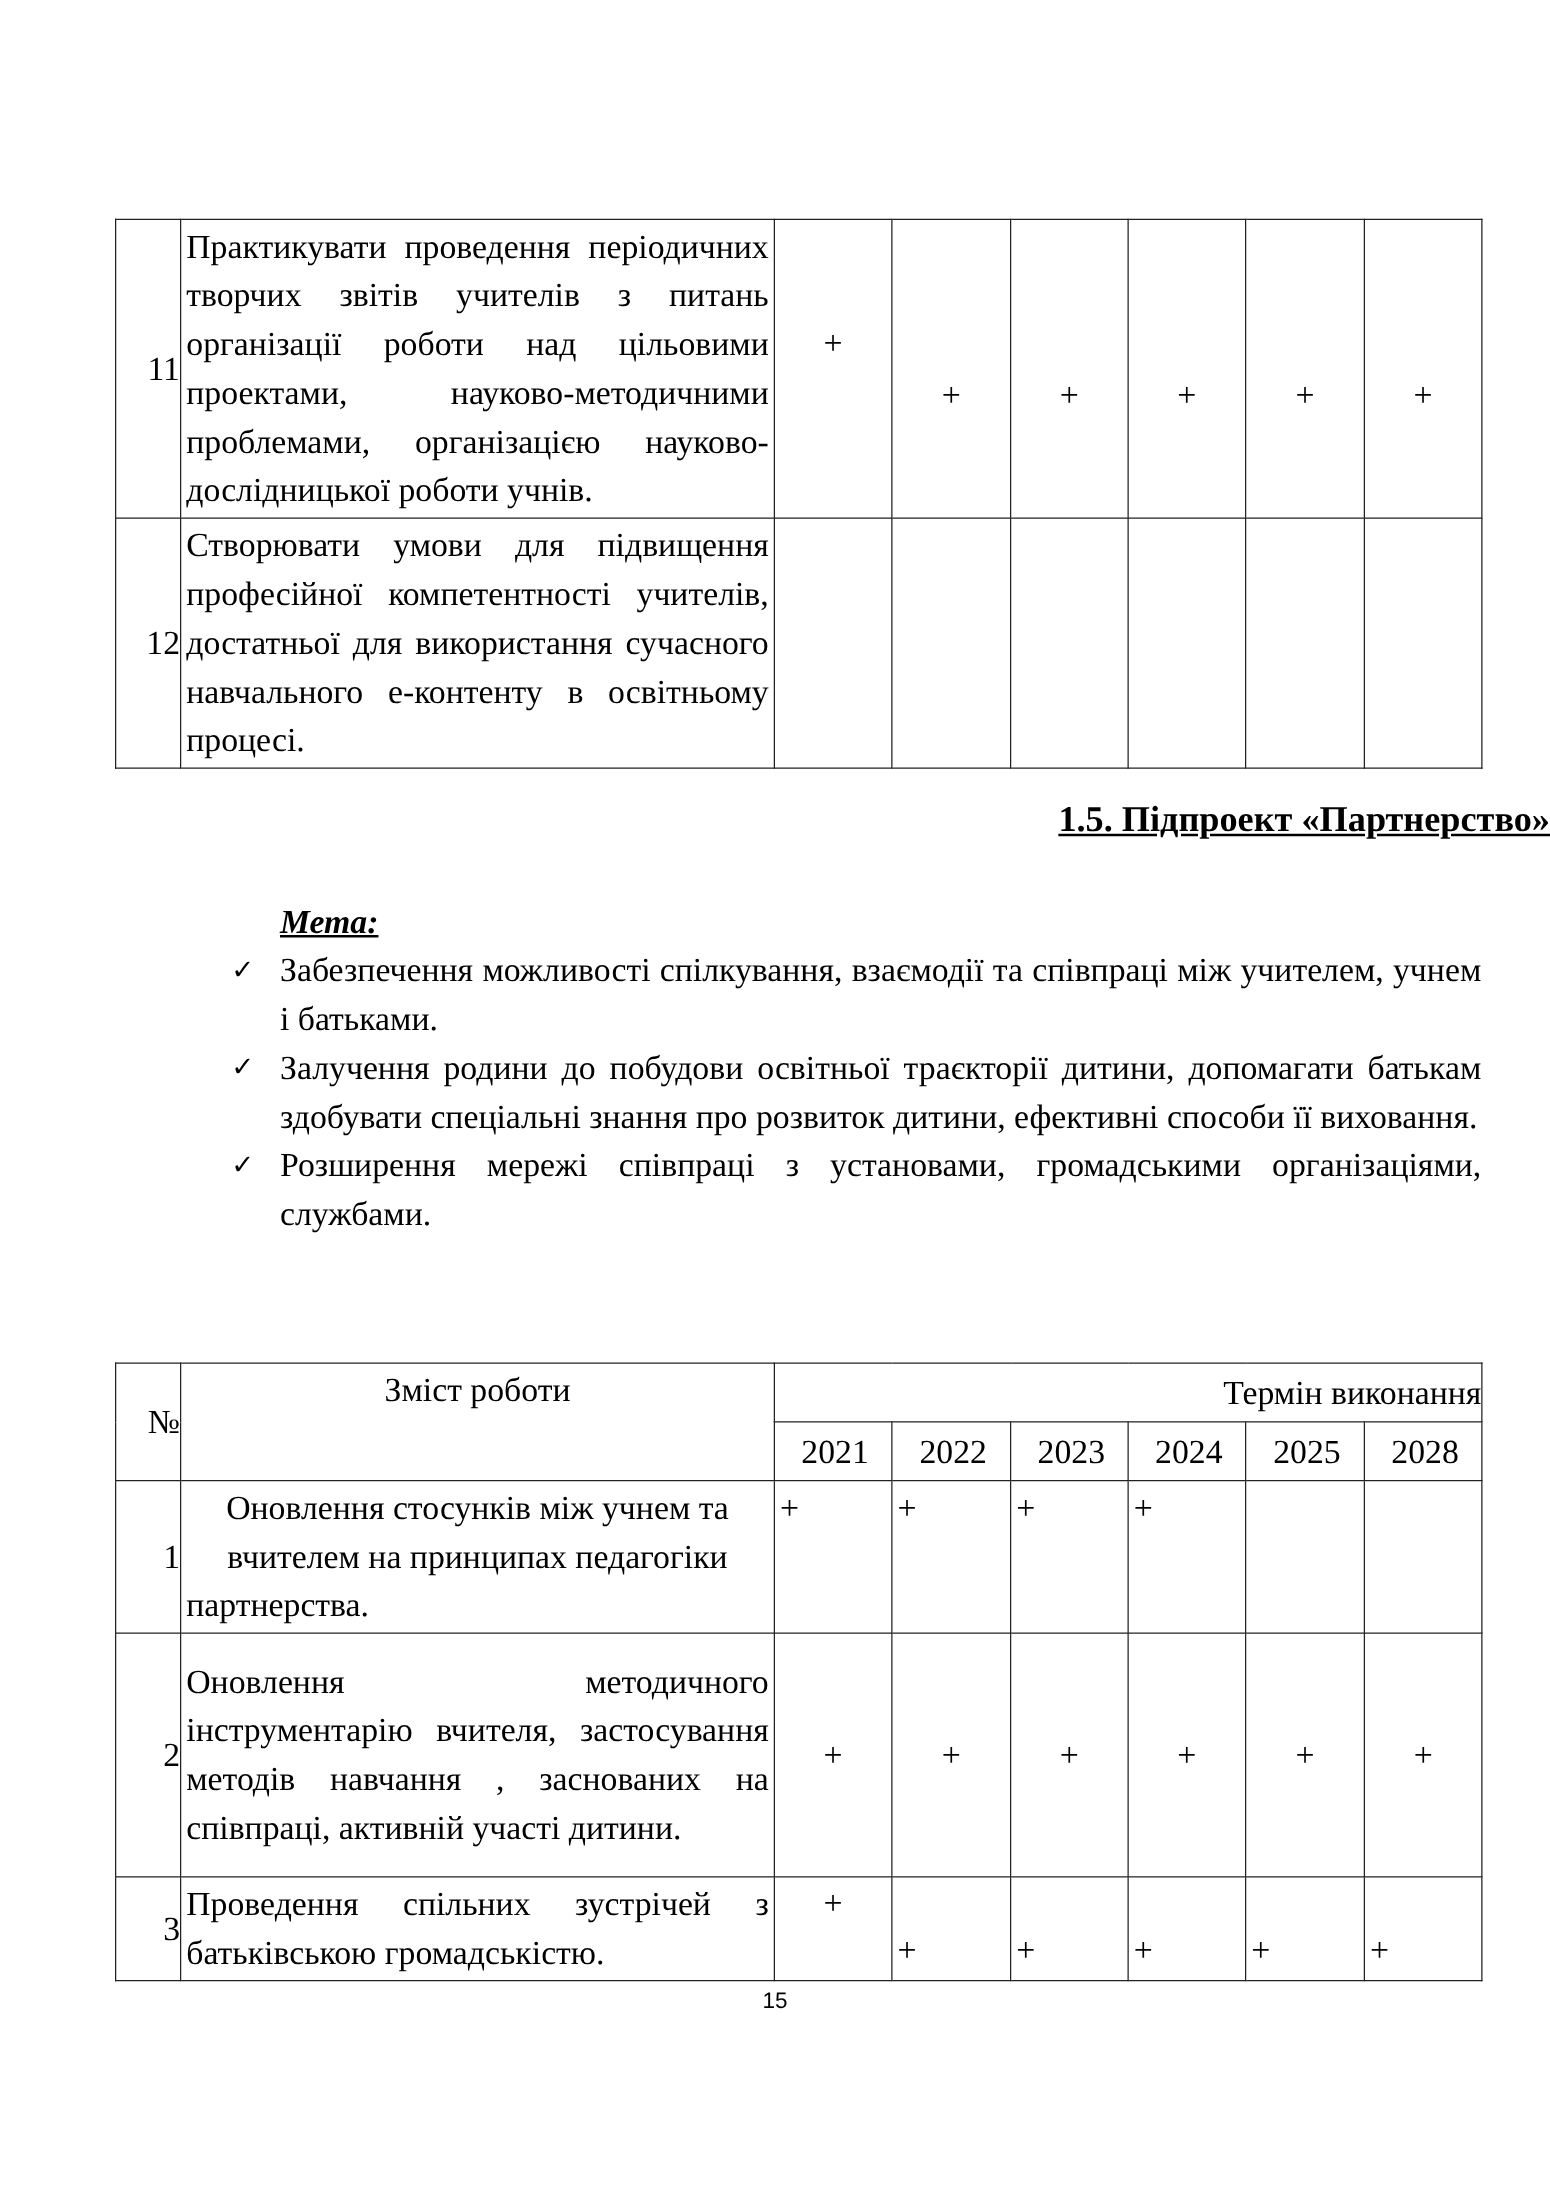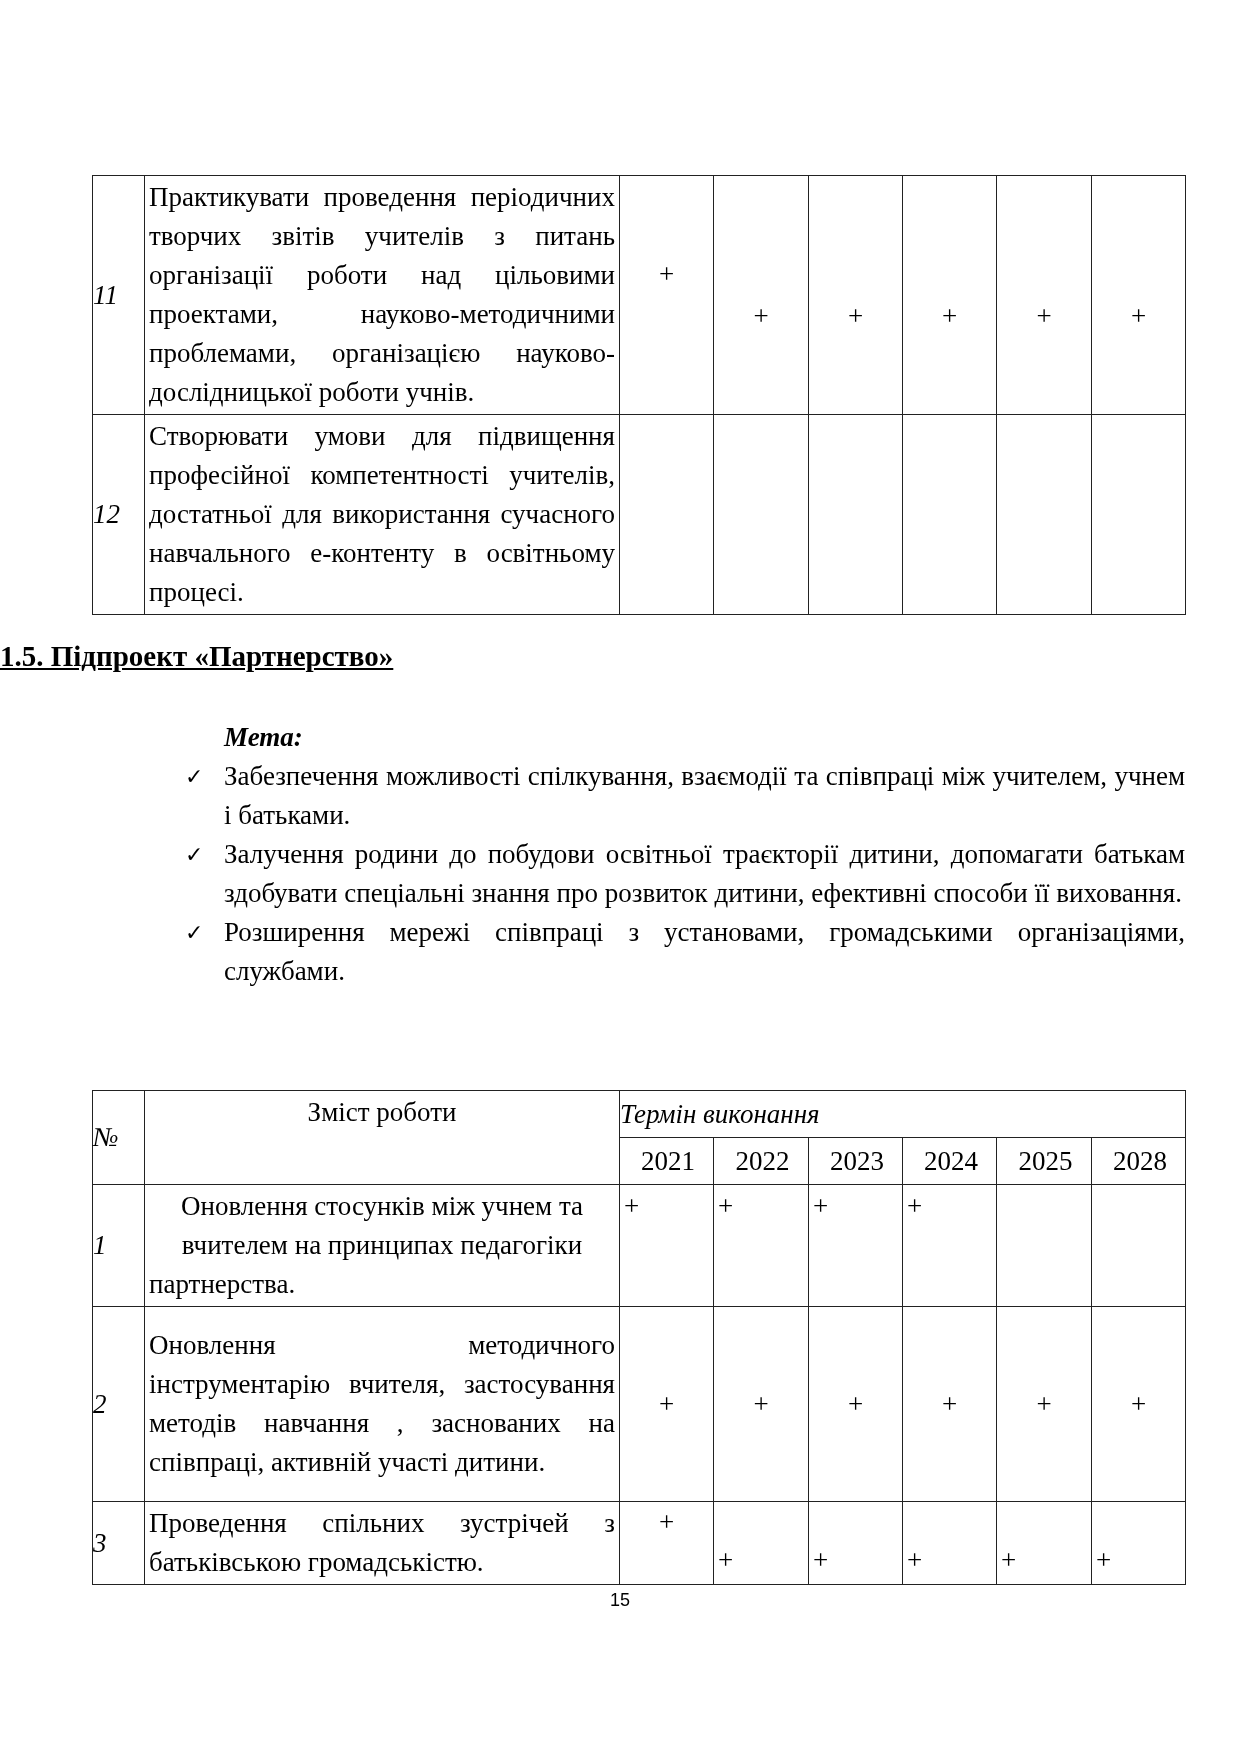--- a/index.html
+++ b/index.html
@@ -2,35 +2,35 @@
 <html><head>
 <meta charset="utf-8">
 <style>
   html, body { margin: 0; padding: 0; background: #ffffff; }
   body { width: 1240px; height: 1754px; position: relative; overflow: hidden;
          font-family: "Liberation Serif", "DejaVu Serif", serif; color: #000; }
   .page { position: absolute; left: 0; top: 0; width: 1240px; height: 1754px; }
 
   table.grid { position: absolute; border-collapse: collapse; table-layout: fixed; }
   table.grid td { border: 1.5px solid #222; padding: 0; vertical-align: middle; font-size: 27px; line-height: 39px; margin-left: 28px; }
-  .num { text-align: left; font-style: italic; }
+  .num { text-align: right; }
   .desc { text-align: justify; text-align-last: left; padding: 2px 4px 2px 4px !important; }
   .mark { text-align: center; font-size: 27px; }
   .mark.top { vertical-align: top; text-align: left; padding-left: 4px !important; padding-top: 2px !important; }
   .mark.low { vertical-align: bottom; text-align: left; padding-left: 4px !important; padding-bottom: 4px !important; }
   .mark.shift { vertical-align: middle; padding-top: 42px !important; }
   .mark.lift { padding-bottom: 42px !important; }
 
   #t1 { left: 92px; top: 175px; width: 1093px; }
   #t2 { left: 92px; top: 1090px; width: 1093px; }
 
-  .heading { position: absolute; left: 0; width: 1240px; top: 640px; text-align: left;
+  .heading { position: absolute; left: 0; width: 1240px; top: 640px; text-align: right;
              font-weight: bold; font-size: 29px; text-decoration: underline; }
   .goal-label { position: absolute; left: 224px; top: 722px; font-size: 27px; font-weight: bold;
-                font-style: italic; }
+                font-style: italic; text-decoration: underline; }
   .bullets { position: absolute; left: 185px; top: 757px; width: 1000px; margin: 0; padding: 0; list-style: none; }
   .bullets li { position: relative; padding-left: 39px; font-size: 27px; line-height: 39px;
                 text-align: justify; margin: 0; }
   .bullets .check { position: absolute; left: 0; top: 0; font-family: "DejaVu Sans", sans-serif; font-size: 22px; }
   .pagenum { position: absolute; left: 0; width: 1240px; top: 1590px; text-align: center;
              font-family: "Liberation Sans", "DejaVu Sans", sans-serif; font-size: 18px; }
   .hdr-center { text-align: center; vertical-align: top !important; padding-top: 2px !important; }
   .year { text-align: center; padding-left: 3px !important; }
 </style>
 </head>

